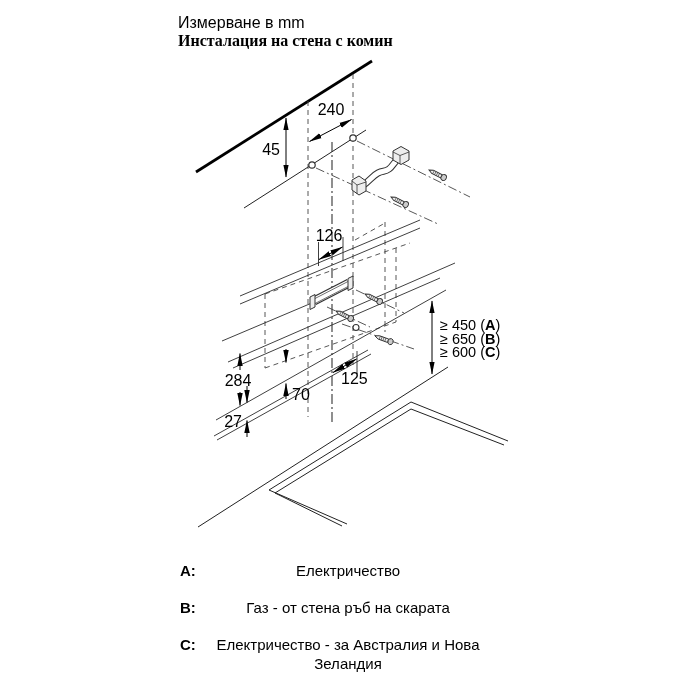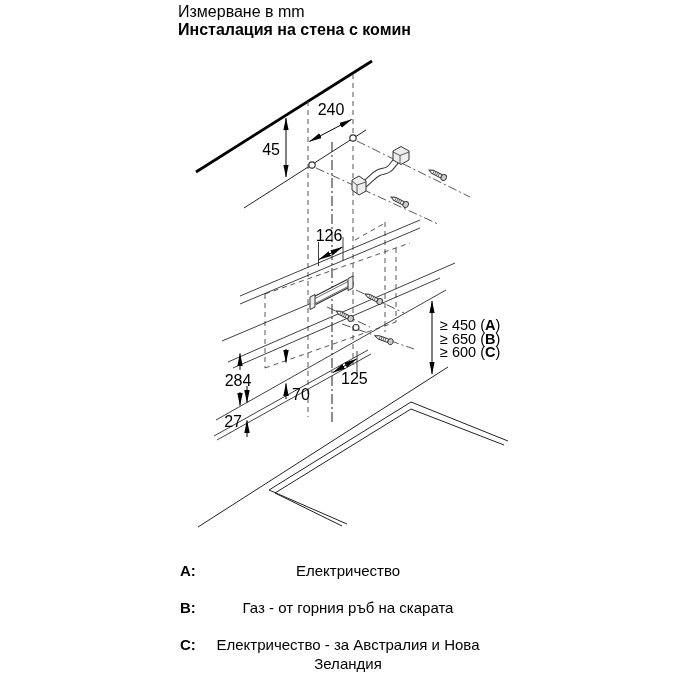--- a/index.html
+++ b/index.html
@@ -1,22 +1,22 @@
 <!DOCTYPE html>
 <html><head>
 <meta charset="utf-8">
 <style>
   html,body{margin:0;padding:0;background:#fff;}
   .canvas{
     position:relative;width:700px;height:700px;background:#ffffff;
     font-family:"Liberation Sans",sans-serif;color:#000;overflow:hidden;
   }
   .diagram-svg{position:absolute;left:0;top:0;}
-  .title-block{position:absolute;left:178px;top:3px;font-size:16px;line-height:18px;}
-  .title-block .bold{font-weight:bold;}
+  .title-block{position:absolute;left:178px;top:14px;font-size:16px;line-height:18px;}
+  .title-block .bold{font-weight:bold;font-family:Liberation Serif, serif;}
   .legend{position:absolute;left:180px;top:561px;font-size:15px;line-height:19px;}
   .lrow{display:flex;margin-bottom:18px;}
   .lkey{font-weight:bold;flex:0 0 22px;}
   .ltext{display:block;width:292px;text-align:center;}
   svg text{font-family:"Liberation Sans",sans-serif;fill:#000;}
   .dim{font-size:16px;}
   .clr{font-size:14.5px;}
   .clr .k{font-weight:bold;}
   .refline{stroke:#222;stroke-width:1;fill:none;}
   .thin{stroke:#2a2a2a;stroke-width:0.9;fill:none;}
@@ -191,21 +191,21 @@
     <div class="bold">Инсталация на стена с комин</div>
   </div>
 
   <div class="legend">
     <div class="lrow">
       <span class="lkey">A:</span>
       <span class="ltext">Електричество</span>
     </div>
     <div class="lrow">
       <span class="lkey">B:</span>
-      <span class="ltext">Газ - от горния ръб на скарата</span>
+      <span class="ltext">Газ - от стена ръб на скарата</span>
     </div>
     <div class="lrow">
       <span class="lkey">C:</span>
       <span class="ltext">Електричество - за Австралия и Нова Зеландия</span>
     </div>
   </div>
 
 </div>
 
 </body></html>

